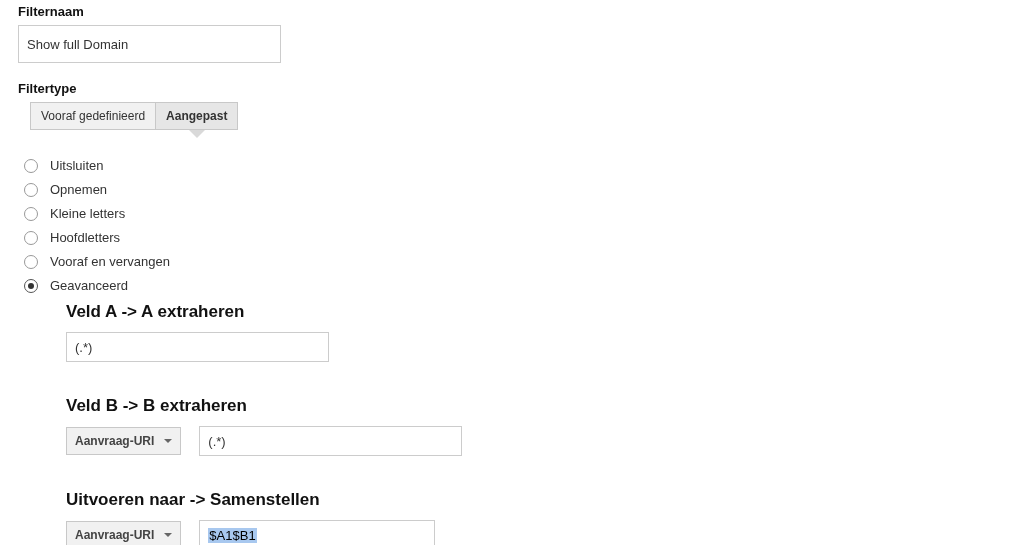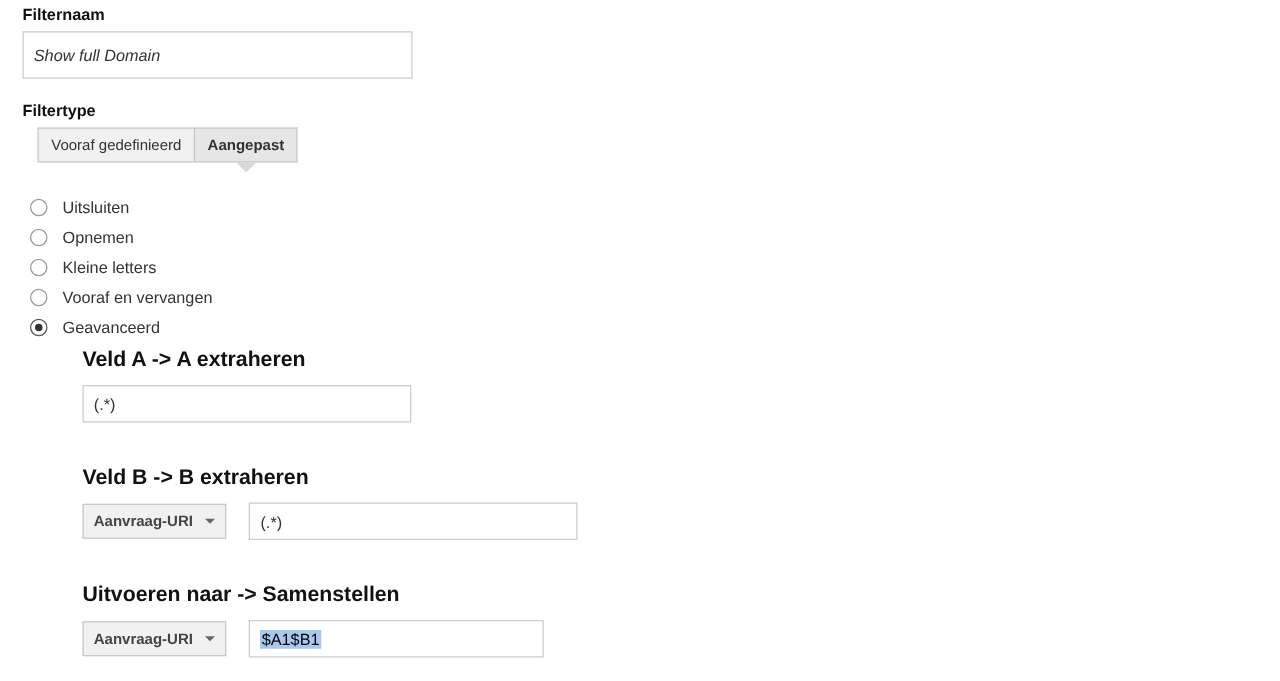--- a/index.html
+++ b/index.html
@@ -17,25 +17,24 @@
     .section-label {
       font-weight: bold;
       color: #111;
       margin-bottom: 6px;
       font-size: 13px;
     }
     .text-input {
       border: 1px solid #ccc;
       padding: 18px 8px;
       font-size: 13px;
-      width: 312px;
+      width: 263px;
       height: 30px;
       color: #333;
       background: #fff;
-      font-style: italic;
     }
     .block {
       margin-bottom: 18px;
     }
     .tab-bar {
       display: flex;
       margin-top: 4px;
       padding-left: 12px;
     }
     .tab {
@@ -189,20 +188,24 @@
     <span class="radio"></span>
     <span class="radio-label">Uitsluiten</span>
   </div>
   <div class="radio-row">
     <span class="radio"></span>
     <span class="radio-label">Opnemen</span>
   </div>
   <div class="radio-row">
     <span class="radio"></span>
     <span class="radio-label">Kleine letters</span>
+  </div>
+  <div class="radio-row">
+    <span class="radio"></span>
+    <span class="radio-label">Hoofdletters</span>
   </div>
   <div class="radio-row">
     <span class="radio"></span>
     <span class="radio-label">Vooraf en vervangen</span>
   </div>
   <div class="radio-row">
     <span class="radio checked"></span>
     <span class="radio-label">Geavanceerd</span>
   </div>
 

